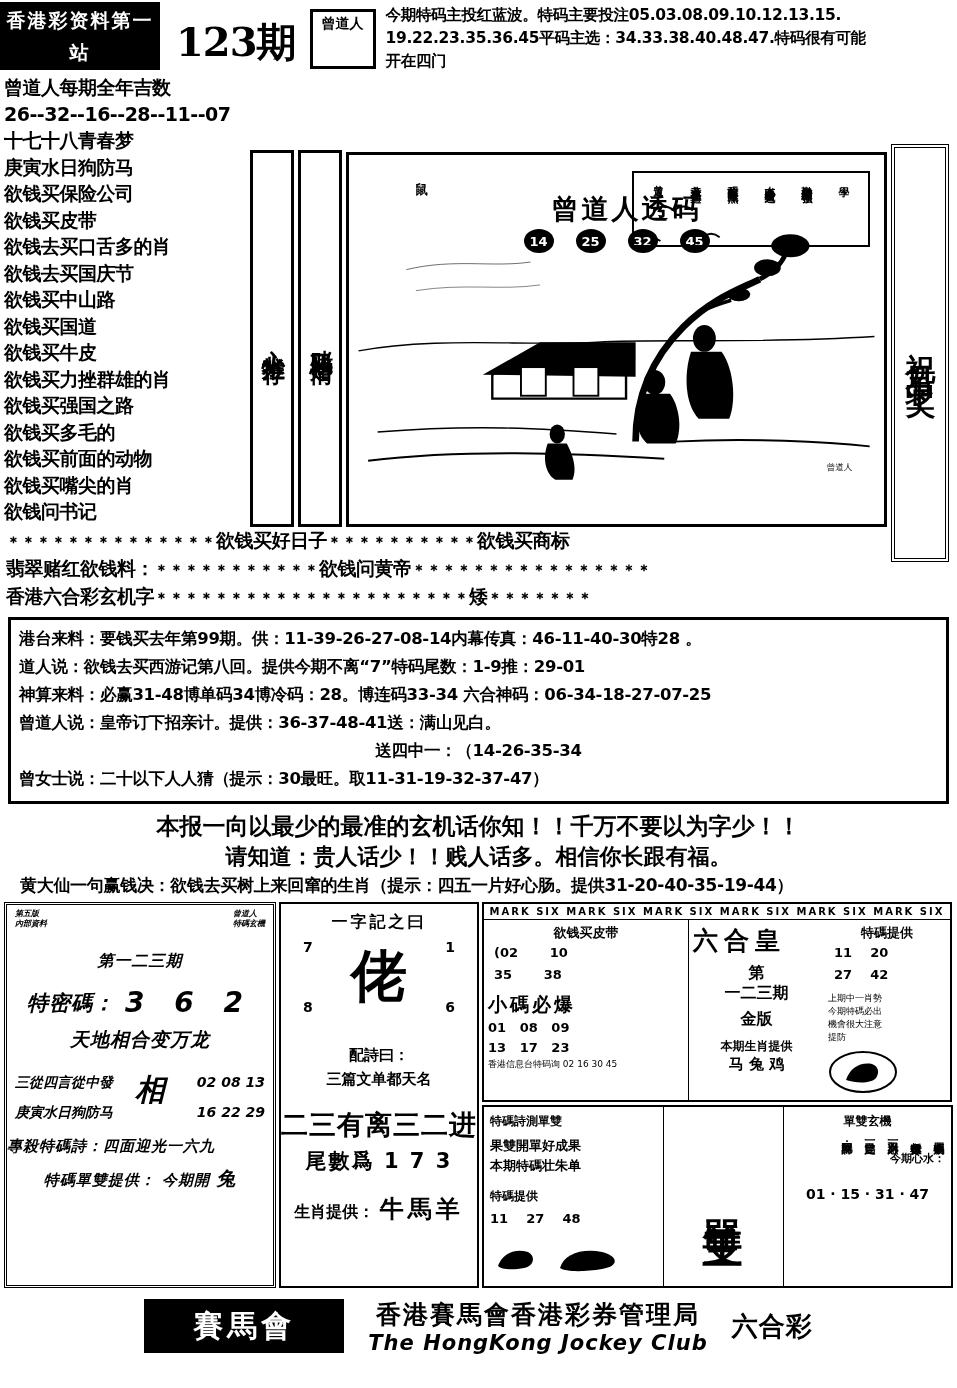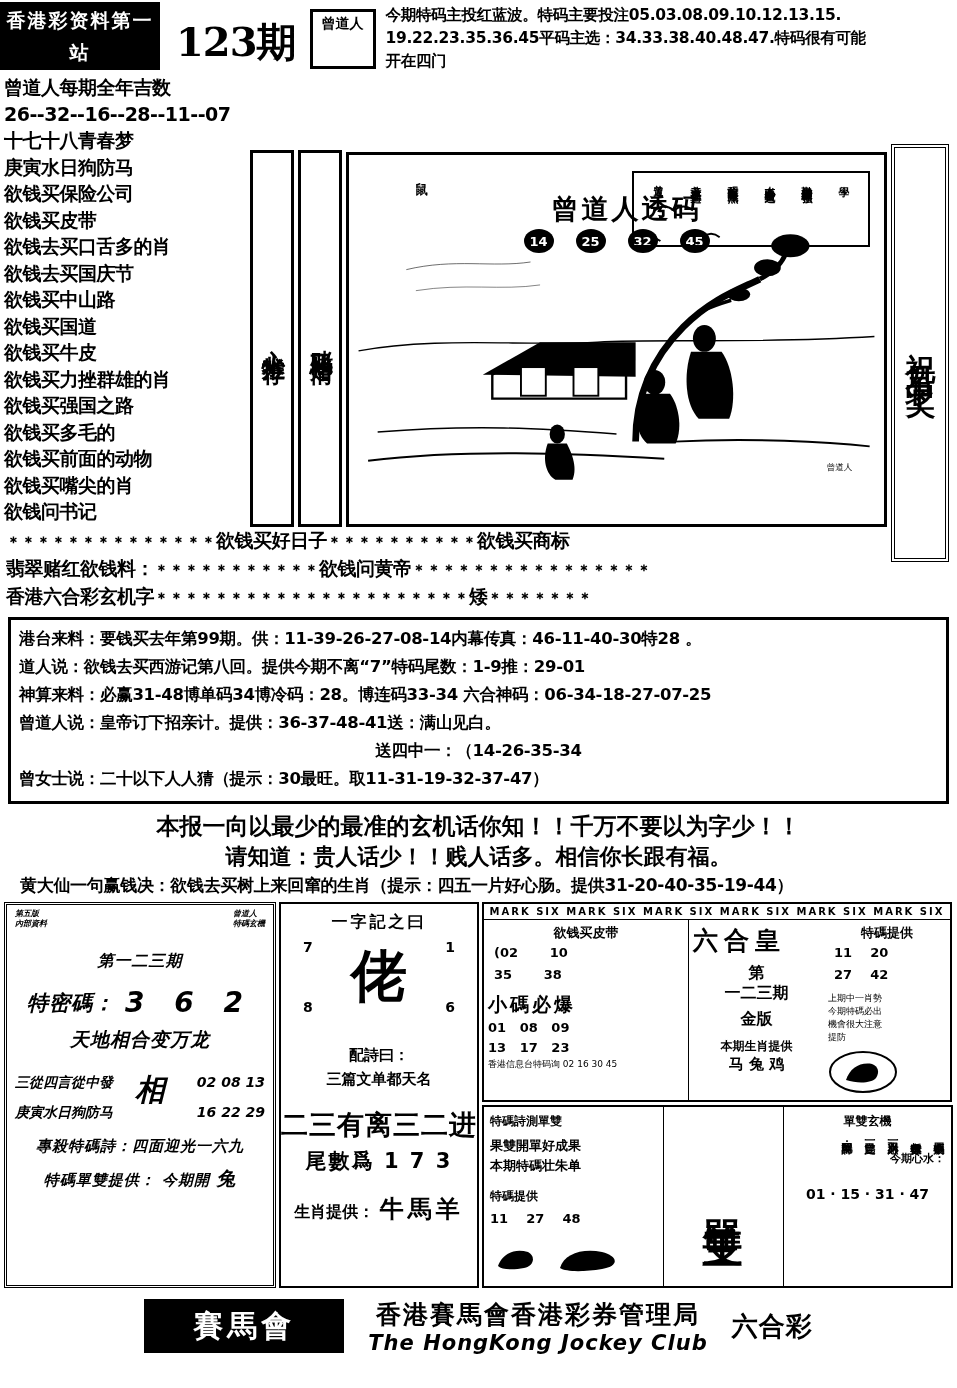--- a/index.html
+++ b/index.html
@@ -121,21 +121,21 @@
 
   .p1-title { text-align:center; font-size: 20px; font-weight: bold; letter-spacing: 6px; margin-top: 8px;
               font-family:"DejaVu Serif","Liberation Serif",serif;}
   .p1-sub { text-align:center; font-size: 16px; font-weight: bold; margin-top: 22px; letter-spacing: 1px;}
   .p1-code { display:flex; align-items:center; justify-content:center; gap:10px; margin-top: 14px; }
   .p1-code .k { font-size: 21px; font-weight: bold; letter-spacing: 1px;}
   .p1-code .v { font-size: 28px; font-weight: bold; letter-spacing: 10px; }
   .p1-phrase { text-align:center; font-size: 19px; font-weight:bold; margin-top: 8px; letter-spacing: 1px;}
   .p1-rows { margin-top: 14px; font-size: 14px; font-weight: bold; line-height: 30px; padding: 0 8px; }
   .p1-rows .r { display: flex; justify-content: space-between; white-space: nowrap; }
-  .p1-foot { text-align:center; font-size: 15px; font-weight: bold; margin-top: 10px; letter-spacing: 1px;}
+  .p1-foot { text-align:left; font-size: 15px; font-weight: bold; margin-top: 10px; letter-spacing: 1px;}
   .p1-foot2 { text-align:center; font-size: 15px; font-weight: bold; margin-top: 10px; letter-spacing: 1px;}
 
   .p2-title { text-align:center; font-size: 16px; font-weight:bold; margin-top: 8px; letter-spacing: 3px;}
   .p2-big { text-align:center; font-size: 56px; font-weight: bold; margin-top: 6px;
             font-family:"DejaVu Serif","Liberation Serif",serif;}
   .p2-n { position:absolute; font-size: 14px; font-weight:bold; }
   .p2-sub { text-align:center; font-size: 15px; font-weight:bold; margin-top: 28px; line-height: 24px;}
   .p2-main { text-align:center; font-size: 27px; font-weight: bold; margin-top: 16px; letter-spacing: 1px;
              font-family:"DejaVu Serif","Liberation Serif",serif;}
   .p2-tail { text-align:center; font-size: 21px; font-weight: bold; margin-top: 4px; letter-spacing: 2px;}

